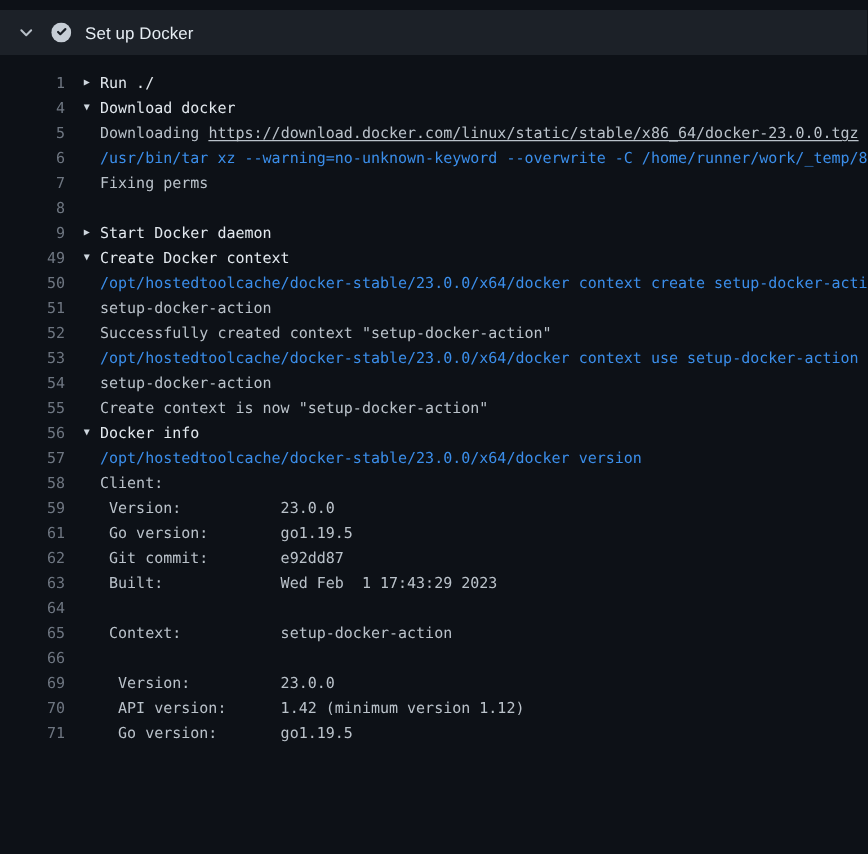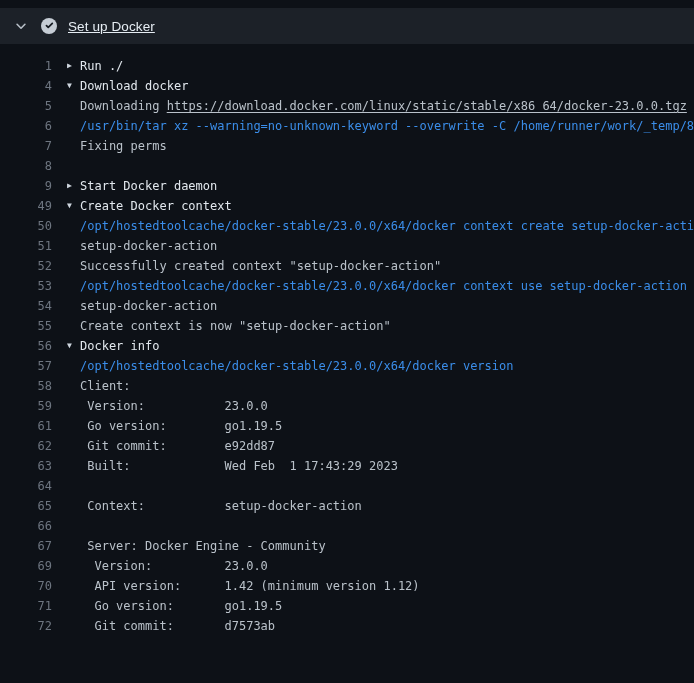--- a/index.html
+++ b/index.html
@@ -20,21 +20,20 @@
     padding: 0 14px;
     cursor: pointer;
   }
   .step-header .chev { display: flex; align-items: center; margin-right: 13px; }
   .step-header .status { display: flex; align-items: center; margin-right: 11px; }
   .step-title {
     color: #e6edf3;
     font-size: 13.5px;
     font-weight: 500;
     letter-spacing: 0.1px;
-    text-decoration: underline;
   }
 
   
   .log-area {
     padding-top: 12px;
     font-family: "DejaVu Sans Mono", "Liberation Mono", monospace;
     font-size: 12px;
   }
   .log-line {
     display: flex;
@@ -110,20 +109,18 @@
       <div class="log-line"><span class="line-num">56</span><span class="line-body"><span class="marker">▼</span><span class="line-text group">Docker info</span></span></div>
       <div class="log-line"><span class="line-num">57</span><span class="line-body"><span class="marker"></span><span class="line-text cmd">/opt/hostedtoolcache/docker-stable/23.0.0/x64/docker version</span></span></div>
       <div class="log-line"><span class="line-num">58</span><span class="line-body"><span class="marker"></span><span class="line-text">Client:</span></span></div>
       <div class="log-line"><span class="line-num">59</span><span class="line-body"><span class="marker"></span><span class="line-text"> Version:           23.0.0</span></span></div>
       <div class="log-line"><span class="line-num">61</span><span class="line-body"><span class="marker"></span><span class="line-text"> Go version:        go1.19.5</span></span></div>
       <div class="log-line"><span class="line-num">62</span><span class="line-body"><span class="marker"></span><span class="line-text"> Git commit:        e92dd87</span></span></div>
       <div class="log-line"><span class="line-num">63</span><span class="line-body"><span class="marker"></span><span class="line-text"> Built:             Wed Feb  1 17:43:29 2023</span></span></div>
       <div class="log-line"><span class="line-num">64</span></div>
       <div class="log-line"><span class="line-num">65</span><span class="line-body"><span class="marker"></span><span class="line-text"> Context:           setup-docker-action</span></span></div>
       <div class="log-line"><span class="line-num">66</span><span class="line-body"><span class="marker"></span><span class="line-text"></span></span></div>
-      <div class="log-line"><span class="line-num">67</span><span class="line-body"><span class="marker"></span><span class="line-text"> Server: Docker Engine - Community</span></span></div>
       <div class="log-line"><span class="line-num">69</span><span class="line-body"><span class="marker"></span><span class="line-text">  Version:          23.0.0</span></span></div>
       <div class="log-line"><span class="line-num">70</span><span class="line-body"><span class="marker"></span><span class="line-text">  API version:      1.42 (minimum version 1.12)</span></span></div>
       <div class="log-line"><span class="line-num">71</span><span class="line-body"><span class="marker"></span><span class="line-text">  Go version:       go1.19.5</span></span></div>
-      <div class="log-line"><span class="line-num">72</span><span class="line-body"><span class="marker"></span><span class="line-text">  Git commit:       d7573ab</span></span></div>
     </div>
 
 </div>
 
 </body></html>

